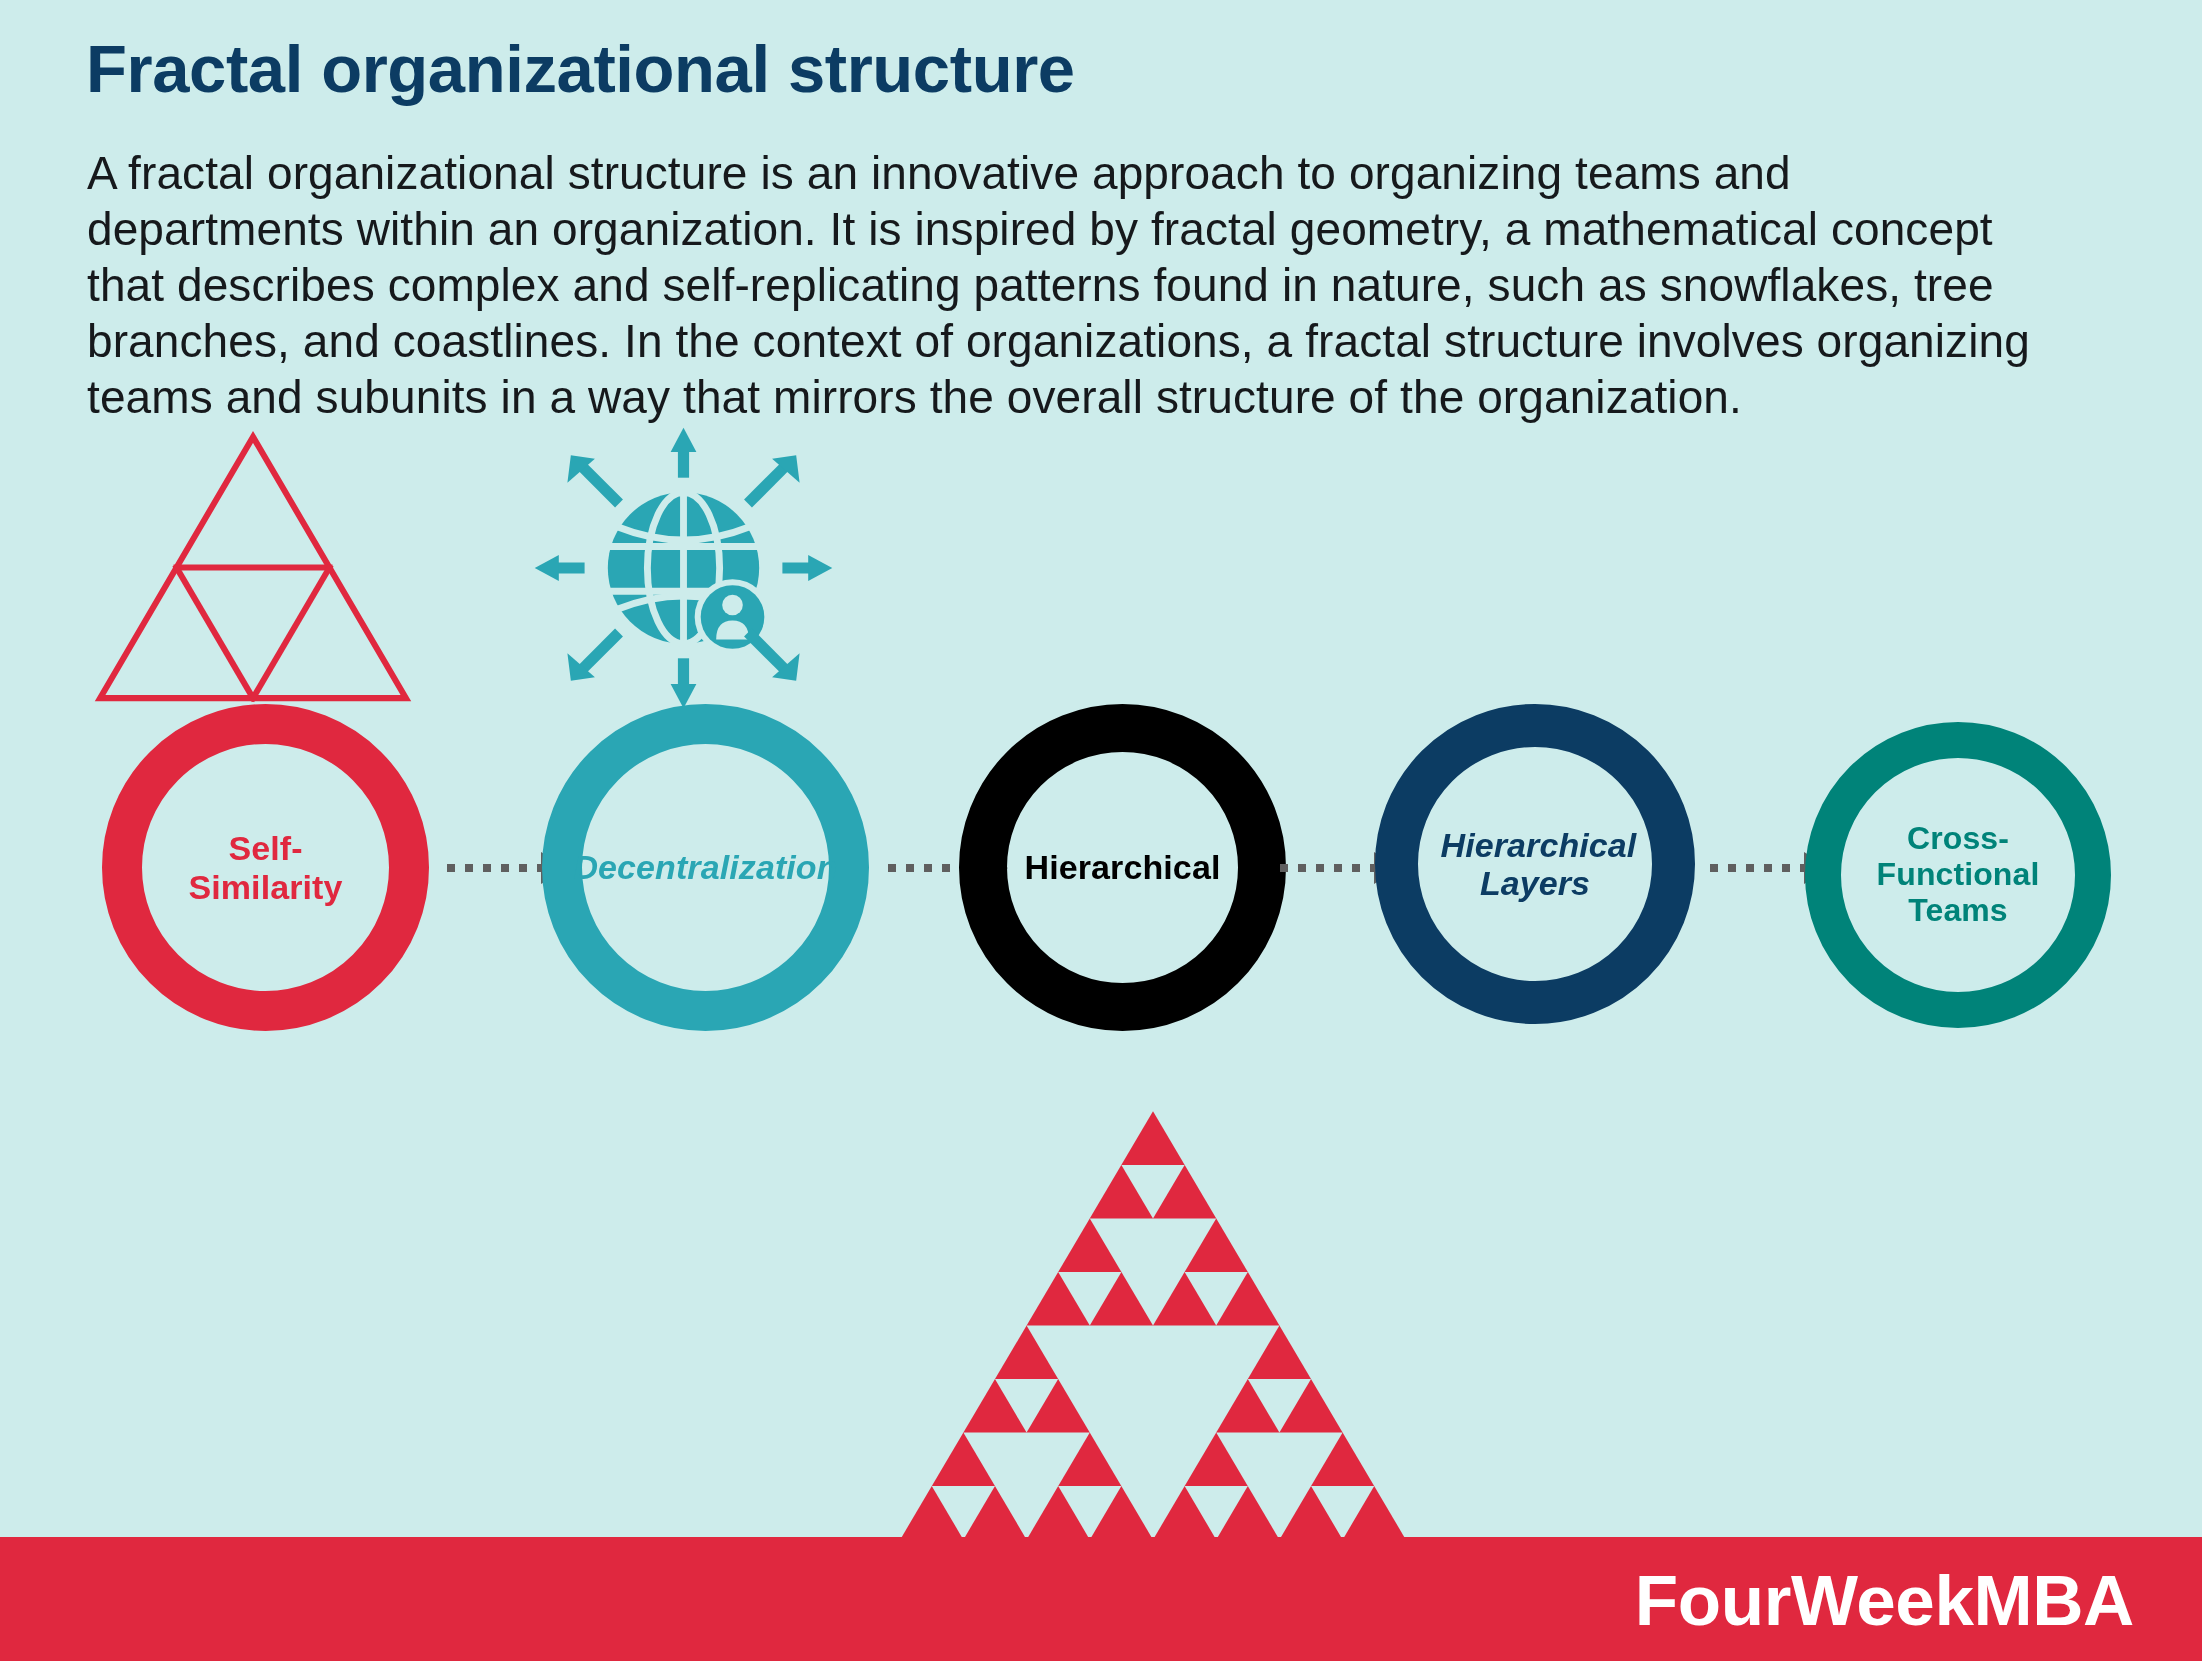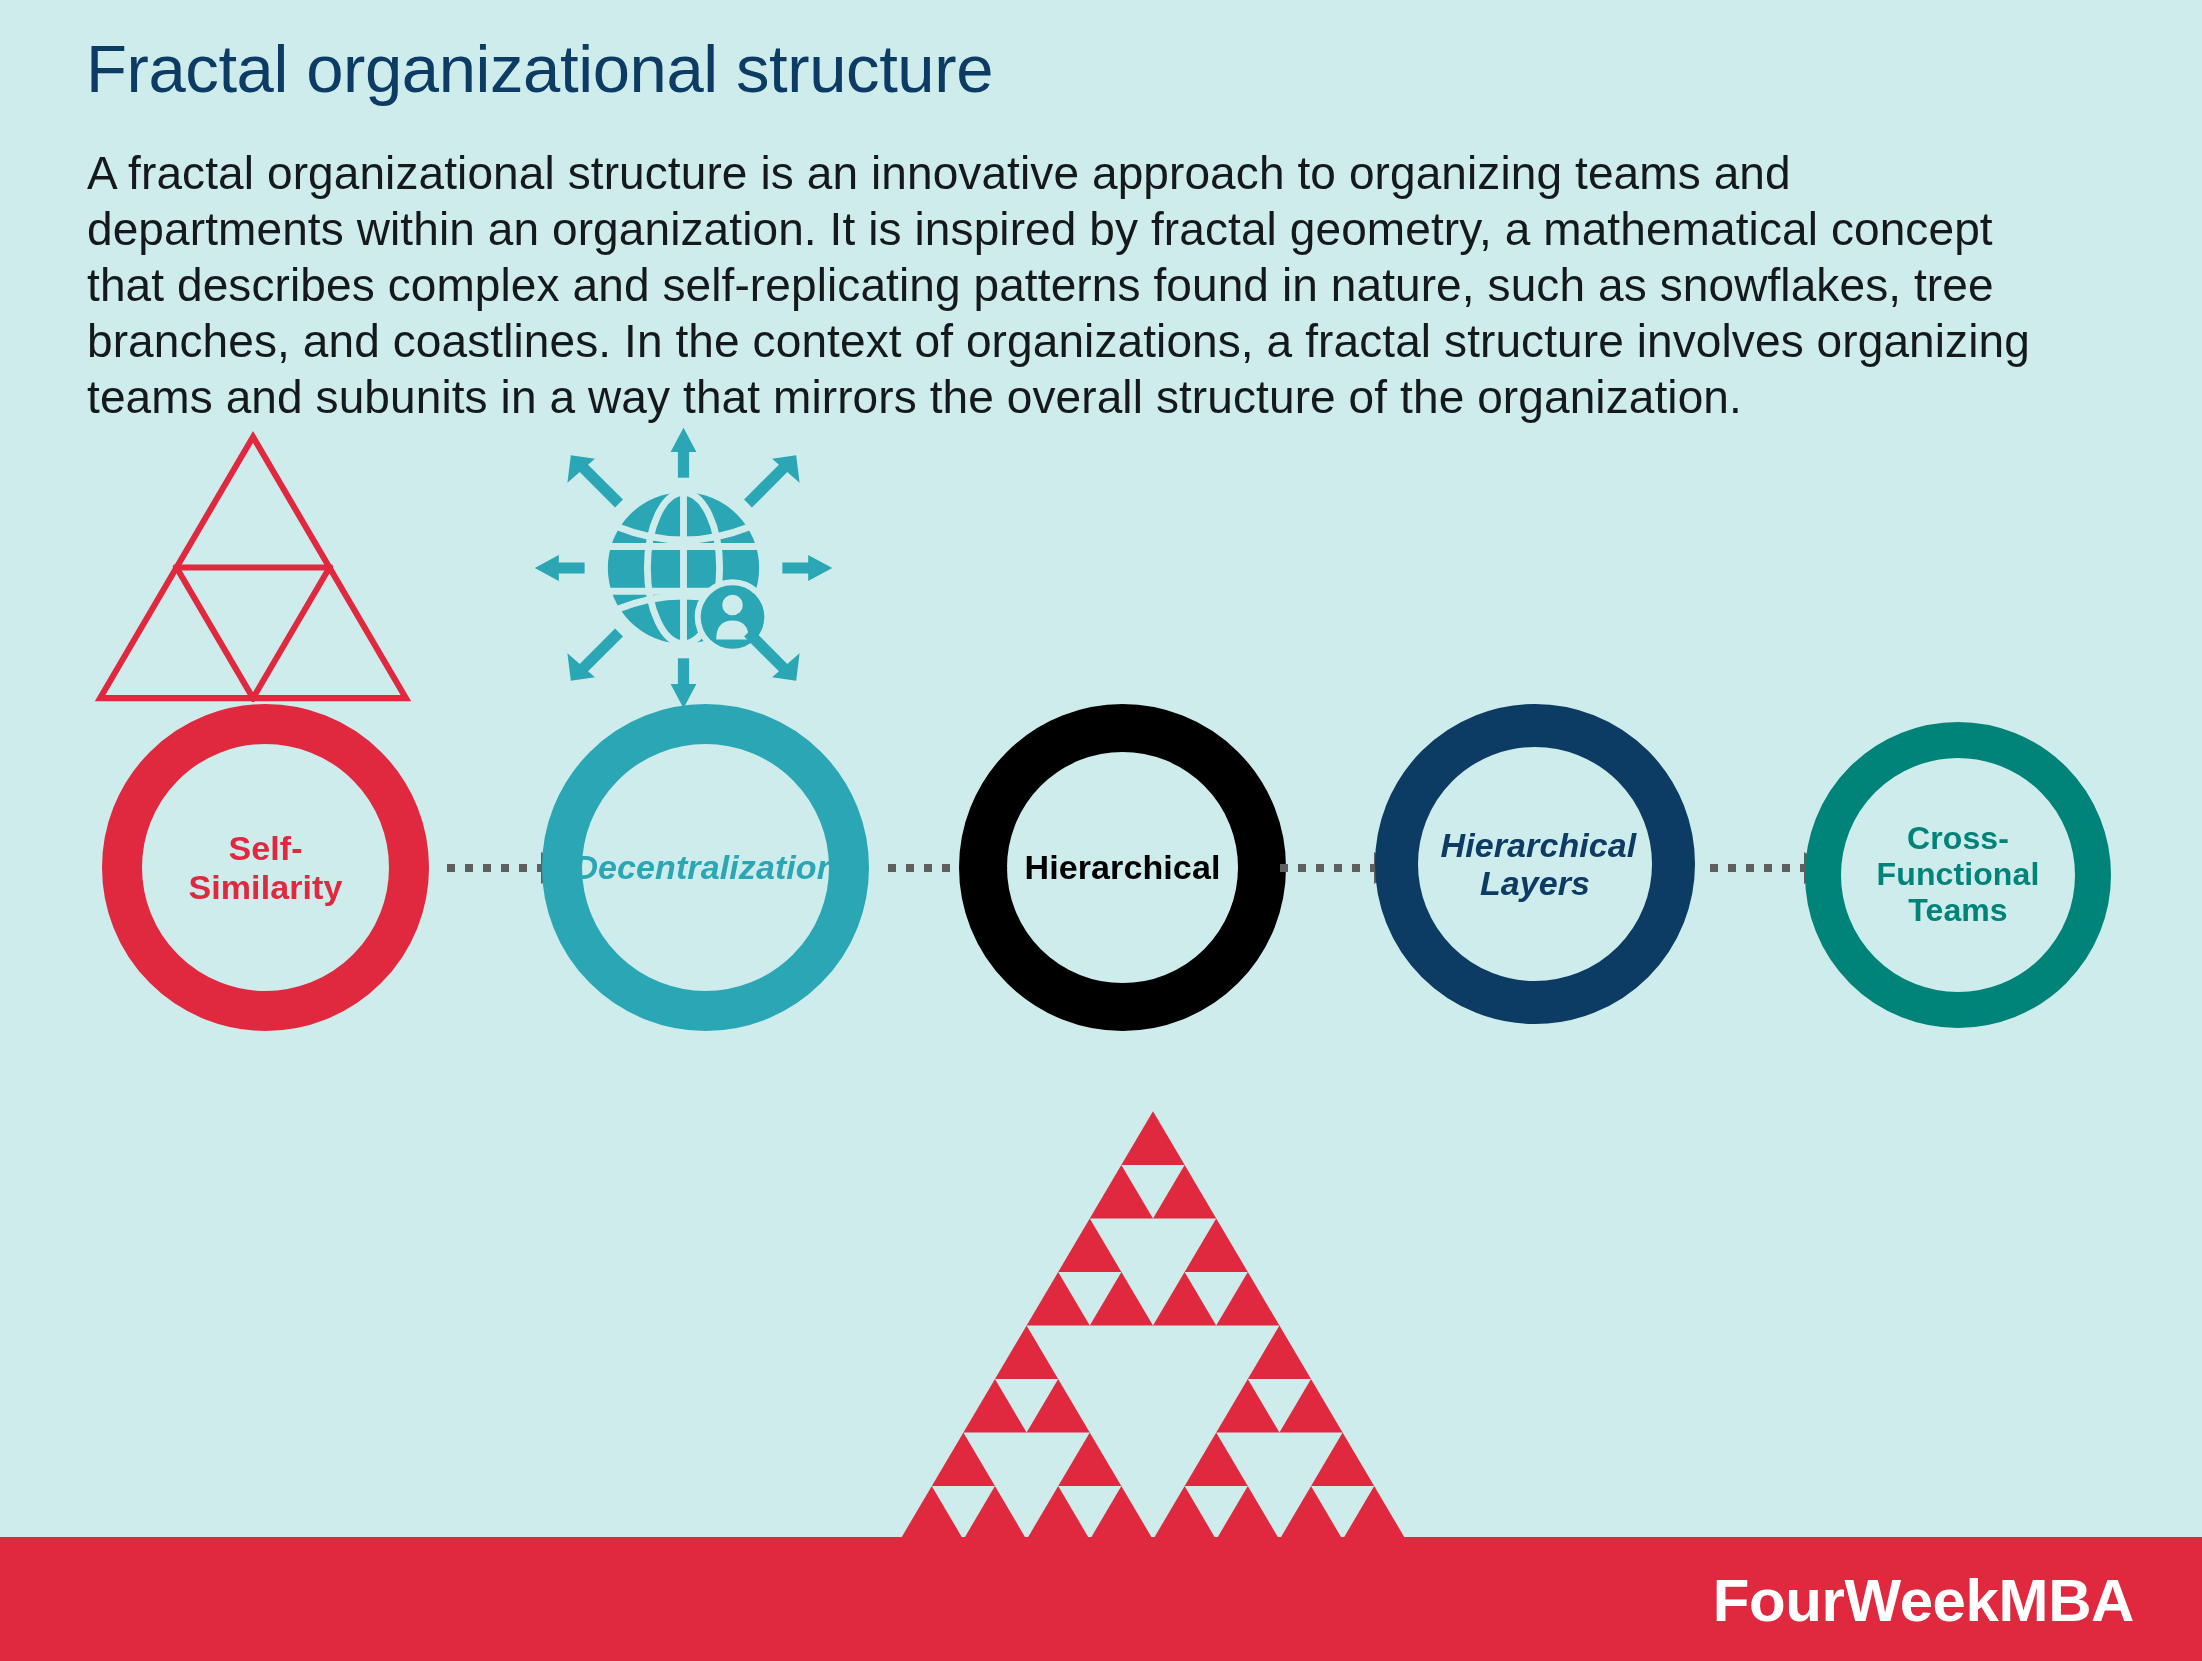--- a/index.html
+++ b/index.html
@@ -22,21 +22,21 @@
   }
 
   
   #page-title {
     position: absolute;
     left: 86px;
     top: 33px;
     width: 1893px;
     font-family: "Liberation Sans Narrow", "Liberation Sans", sans-serif;
     font-size: 67px;
-    font-weight: 400;
+    font-weight: 700;
     letter-spacing: -0.4px;
     color: #0c3c63;
     line-height: 1.06;
     white-space: nowrap;
   }
   #page-description {
     position: absolute;
     left: 87px;
     top: 145px;
     width: 1970px;
@@ -135,21 +135,21 @@
     width: 2203px;
     height: 125px;
     background: #e0283f;
   }
   #brand-logo {
     position: absolute;
     right: 69px;
     top: 50%;
     transform: translateY(-50%);
     font-family: "Liberation Sans Narrow", "Liberation Sans", sans-serif;
-    font-size: 60px;
+    font-size: 71px;
     font-weight: 700;
     color: #ffffff;
     letter-spacing: -0.4px;
     white-space: nowrap;
   }
 </style>
 </head>
 <body>
 
 <div id="canvas">

